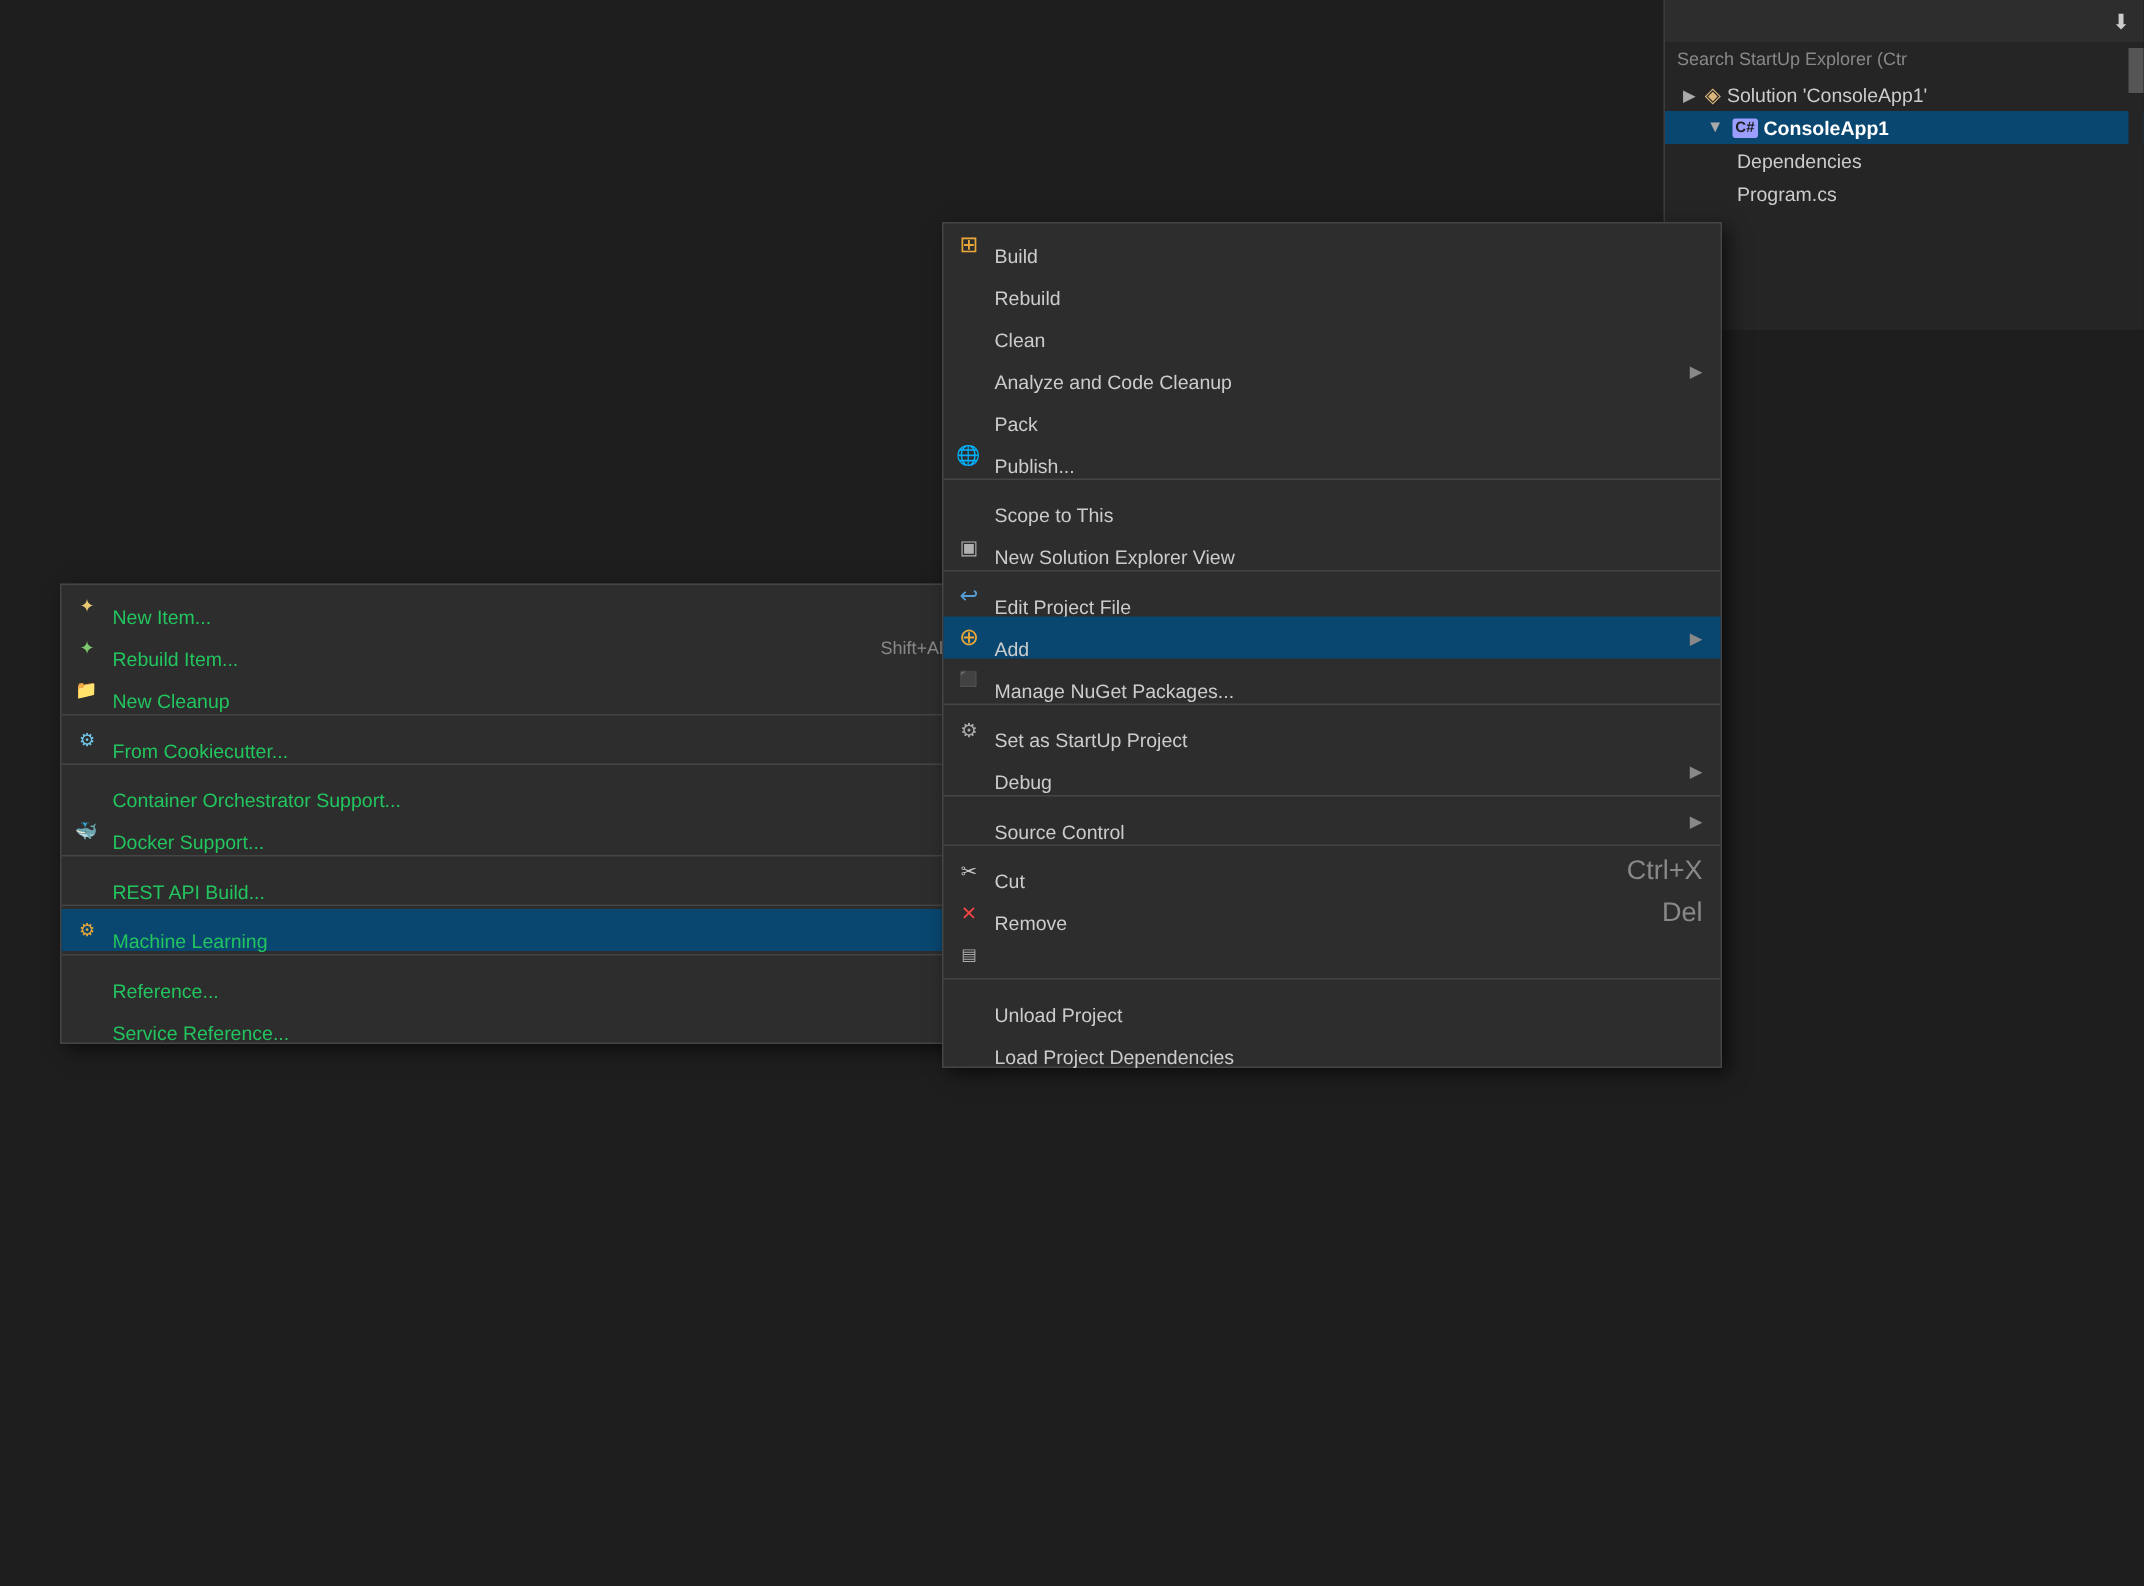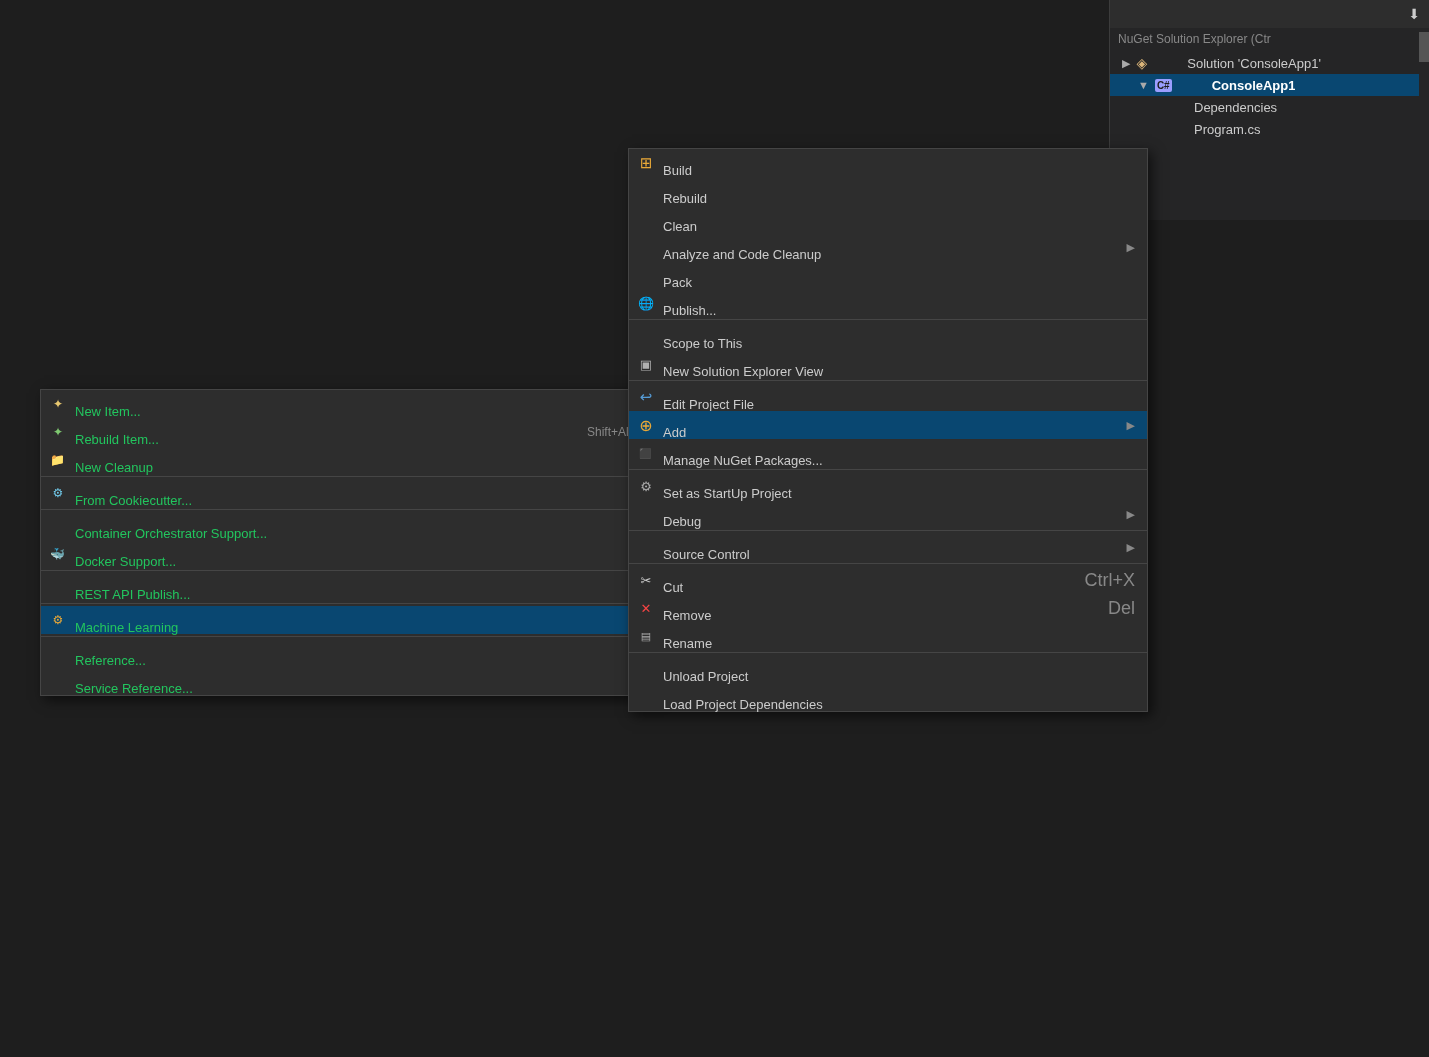--- a/index.html
+++ b/index.html
@@ -80,21 +80,20 @@
       display: inline-block;
     }
 
     .se-item-solution .icon { color: #dcb67a; }
     .se-item-project .icon { color: #9b9eff; }
 
     .se-tree-text {
       white-space: nowrap;
       overflow: hidden;
       text-overflow: ellipsis;
-      margin-left: 36px;
     }
 
     
     .context-menu-main {
       position: absolute;
       top: 148px;
       left: 628px;
       width: 520px;
       background: #2d2d2d;
       border: 1px solid #454545;
@@ -210,21 +209,21 @@
       background: #555;
     }
   </style>
 </head>
 <body>
 
 <div class="solution-explorer">
   <div class="se-toolbar">
     <div class="se-toolbar-btn">⬇</div>
   </div>
-  <div class="se-search">NuGet Solution Explorer (Ctr</div>
+  <div class="se-search">Search StartUp Explorer (Ctr</div>
   <div class="se-tree">
     <div class="se-tree-item se-item-solution">
       <span class="indent" style="width:0px"></span>
       <span style="color:#aaa;font-size:11px;margin-right:2px">▶</span>
       <span class="icon" style="color:#dcb67a; font-size:14px;">◈</span>
       <span class="se-tree-text">Solution 'ConsoleApp1'</span>
     </div>
     <div class="se-tree-item selected se-item-project">
       <span class="indent" style="width:16px"></span>
       <span style="color:#aaa;font-size:11px;margin-right:2px">▼</span>
@@ -353,21 +352,20 @@
         <span style="color:#f44444;font-size:13px;">✕</span>
       </div>
     <span class="cm-label">Remove</span>
     <span class="cm-shortcut">Del</span>
   </div>
 
   <div class="cm-item">
     <div class="cm-icon">
         <span style="color:#aaa;font-size:11px;">▤</span>
       </div>
-    <span class="cm-label">Rename</span>
   </div>
   <div class="cm-separator"></div>
 
   <div class="cm-item">
     <div class="cm-icon"></div>
     <span class="cm-label">Unload Project</span>
   </div>
 
   <div class="cm-item">
     <div class="cm-icon"></div>
@@ -416,21 +414,21 @@
   <div class="cm-item-sub">
     <div class="cm-icon">
         <span style="font-size:12px;">🐳</span>
       </div>
     <span class="cm-label">Docker Support...</span>
   </div>
   <div class="cm-separator"></div>
 
   <div class="cm-item-sub">
     <div class="cm-icon"></div>
-    <span class="cm-label">REST API Publish...</span>
+    <span class="cm-label">REST API Build...</span>
   </div>
   <div class="cm-separator"></div>
 
   <div class="cm-item-sub hovered">
     <div class="cm-icon">
         <span style="color:#e8a838;font-size:12px;">⚙</span>
       </div>
     <span class="cm-label">Machine Learning</span>
   </div>
   <div class="cm-separator"></div>

